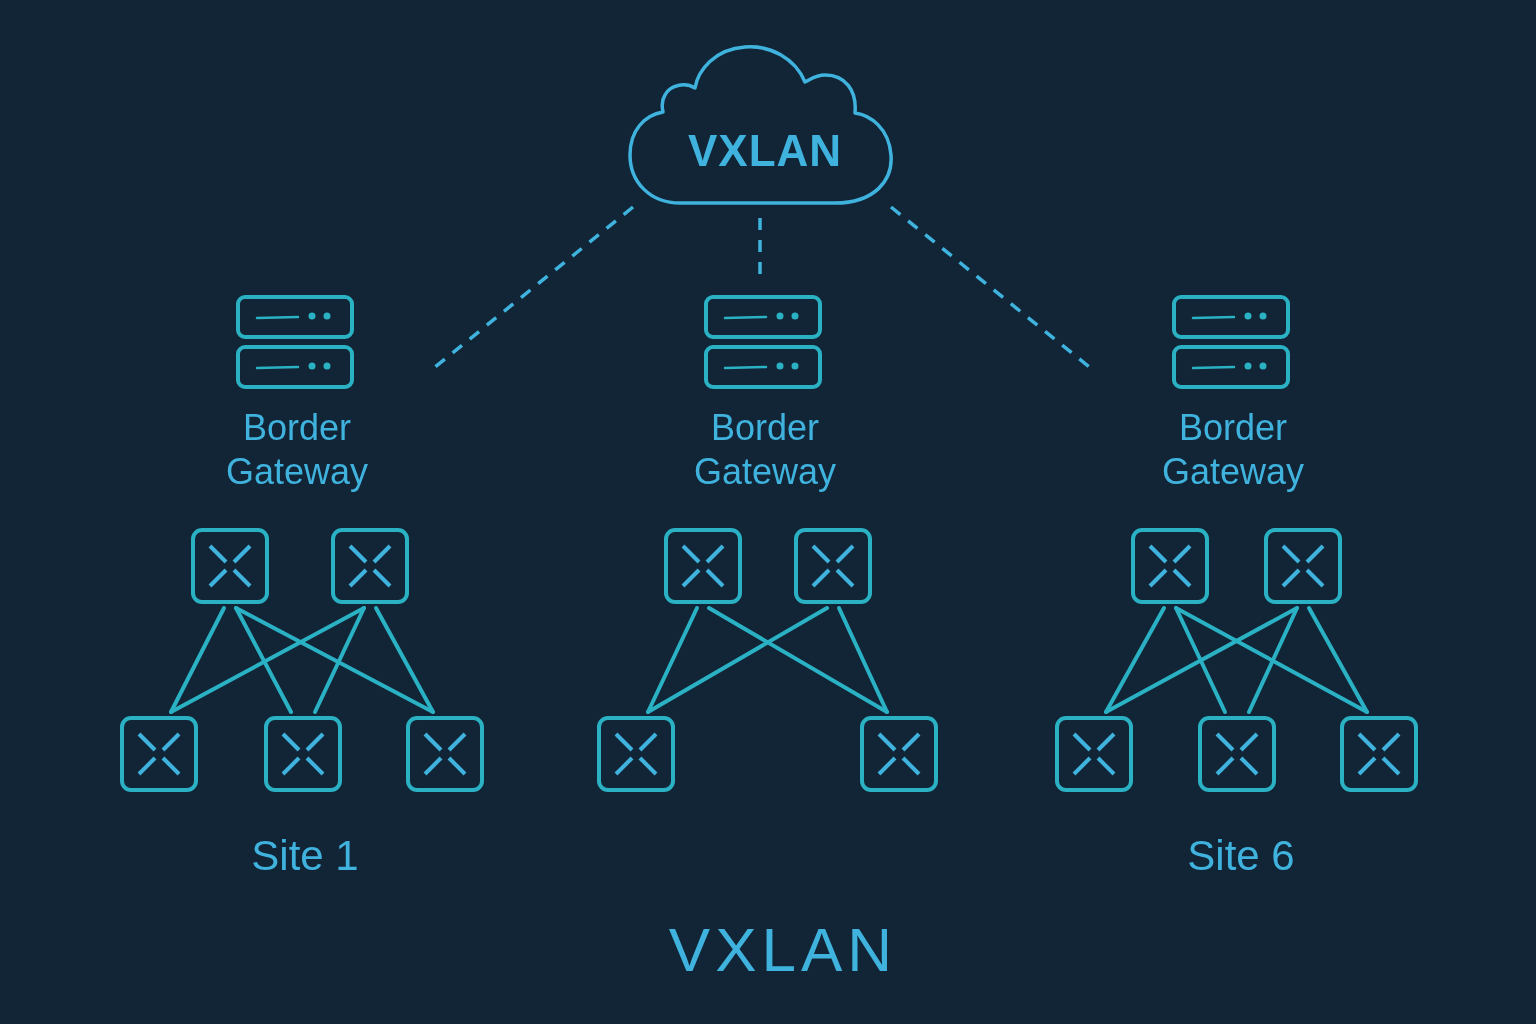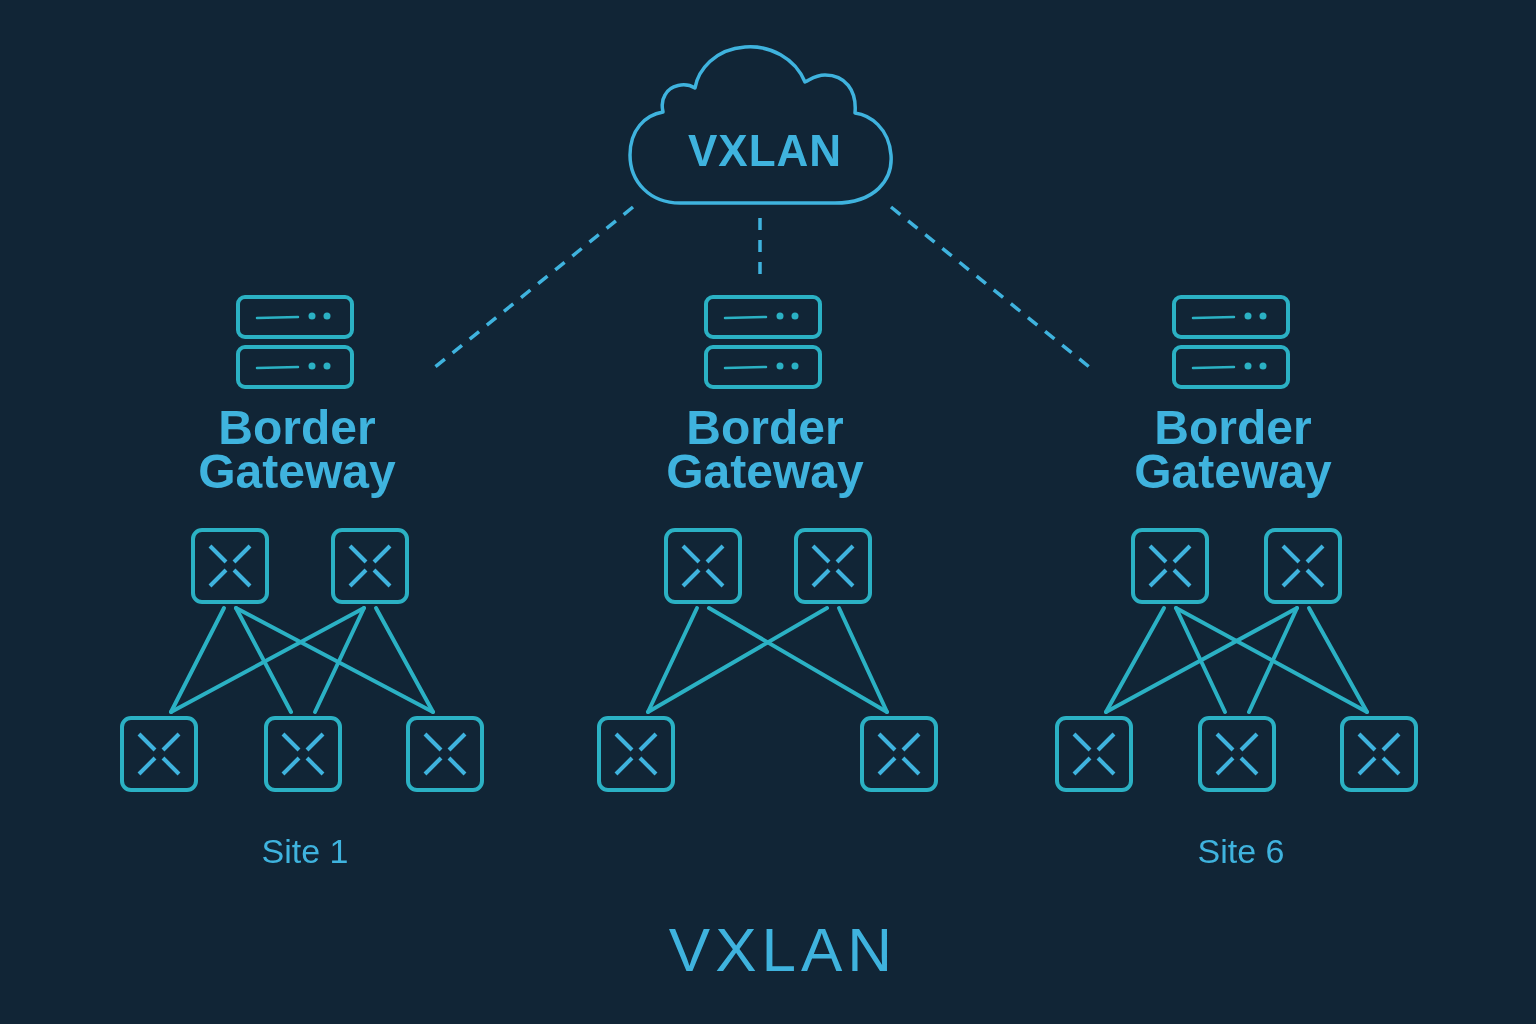--- a/index.html
+++ b/index.html
@@ -5,22 +5,22 @@
   html, body { margin: 0; padding: 0; }
   body {
     width: 1536px; height: 1024px; overflow: hidden;
     background: #112536;
     font-family: "Liberation Sans", "DejaVu Sans", sans-serif;
   }
   #stage { position: absolute; left: 7px; top: 0; width: 1390px; height: 1024px; margin-left: 8px; }
   svg { position: absolute; left: 0; top: 0; }
   .txt { position: absolute; color: #3fb3de; text-align: center; white-space: nowrap; }
   .cloud-label { font-weight: 700; font-size: 44px; letter-spacing: 1px; }
-  .gw-label { font-size: 48px; line-height: 44px; font-weight: 700; }
-  .site-label { font-size: 34px; font-weight: 400; }
+  .gw-label { font-size: 36px; line-height: 44px; font-weight: 400; }
+  .site-label { font-size: 42px; font-weight: 400; }
   .footer-title { font-size: 62px; letter-spacing: 5px; font-weight: 400; }
 </style>
 </head>
 <body style="background: rgb(17, 37, 54);">
 
 <div id="stage">
   <svg id="canvas" width="1536" height="1024" viewBox="0 0 1536 1024">
     <g id="cloud-links">
         <line x1="618" y1="207" x2="414" y2="372" stroke="#3fb3de" stroke-width="3.5" stroke-dasharray="12 10"></line>
         <line x1="745" y1="218" x2="745" y2="275" stroke="#3fb3de" stroke-width="3.5" stroke-dasharray="12 10"></line>

